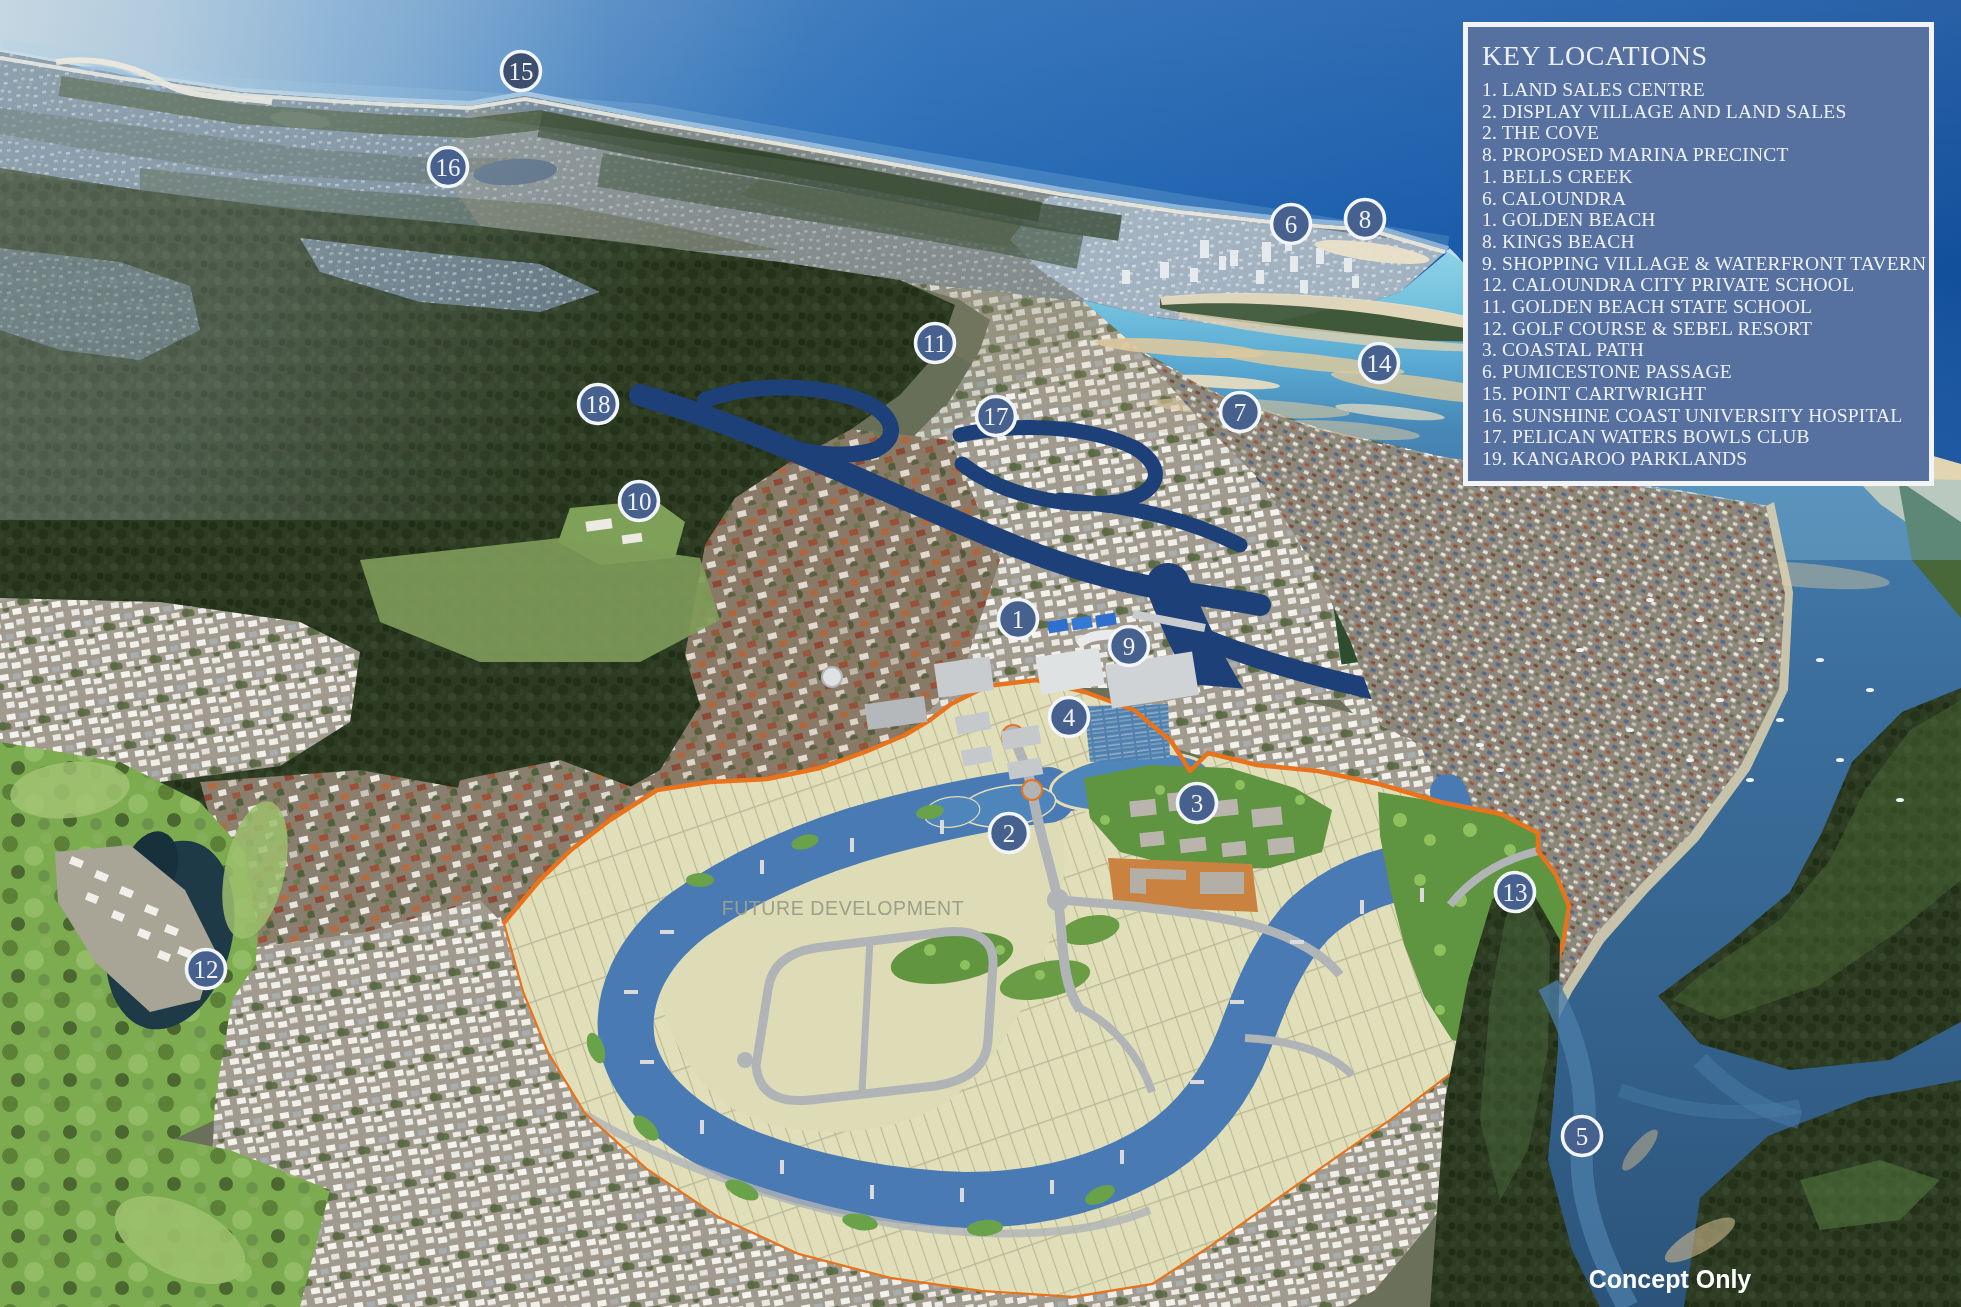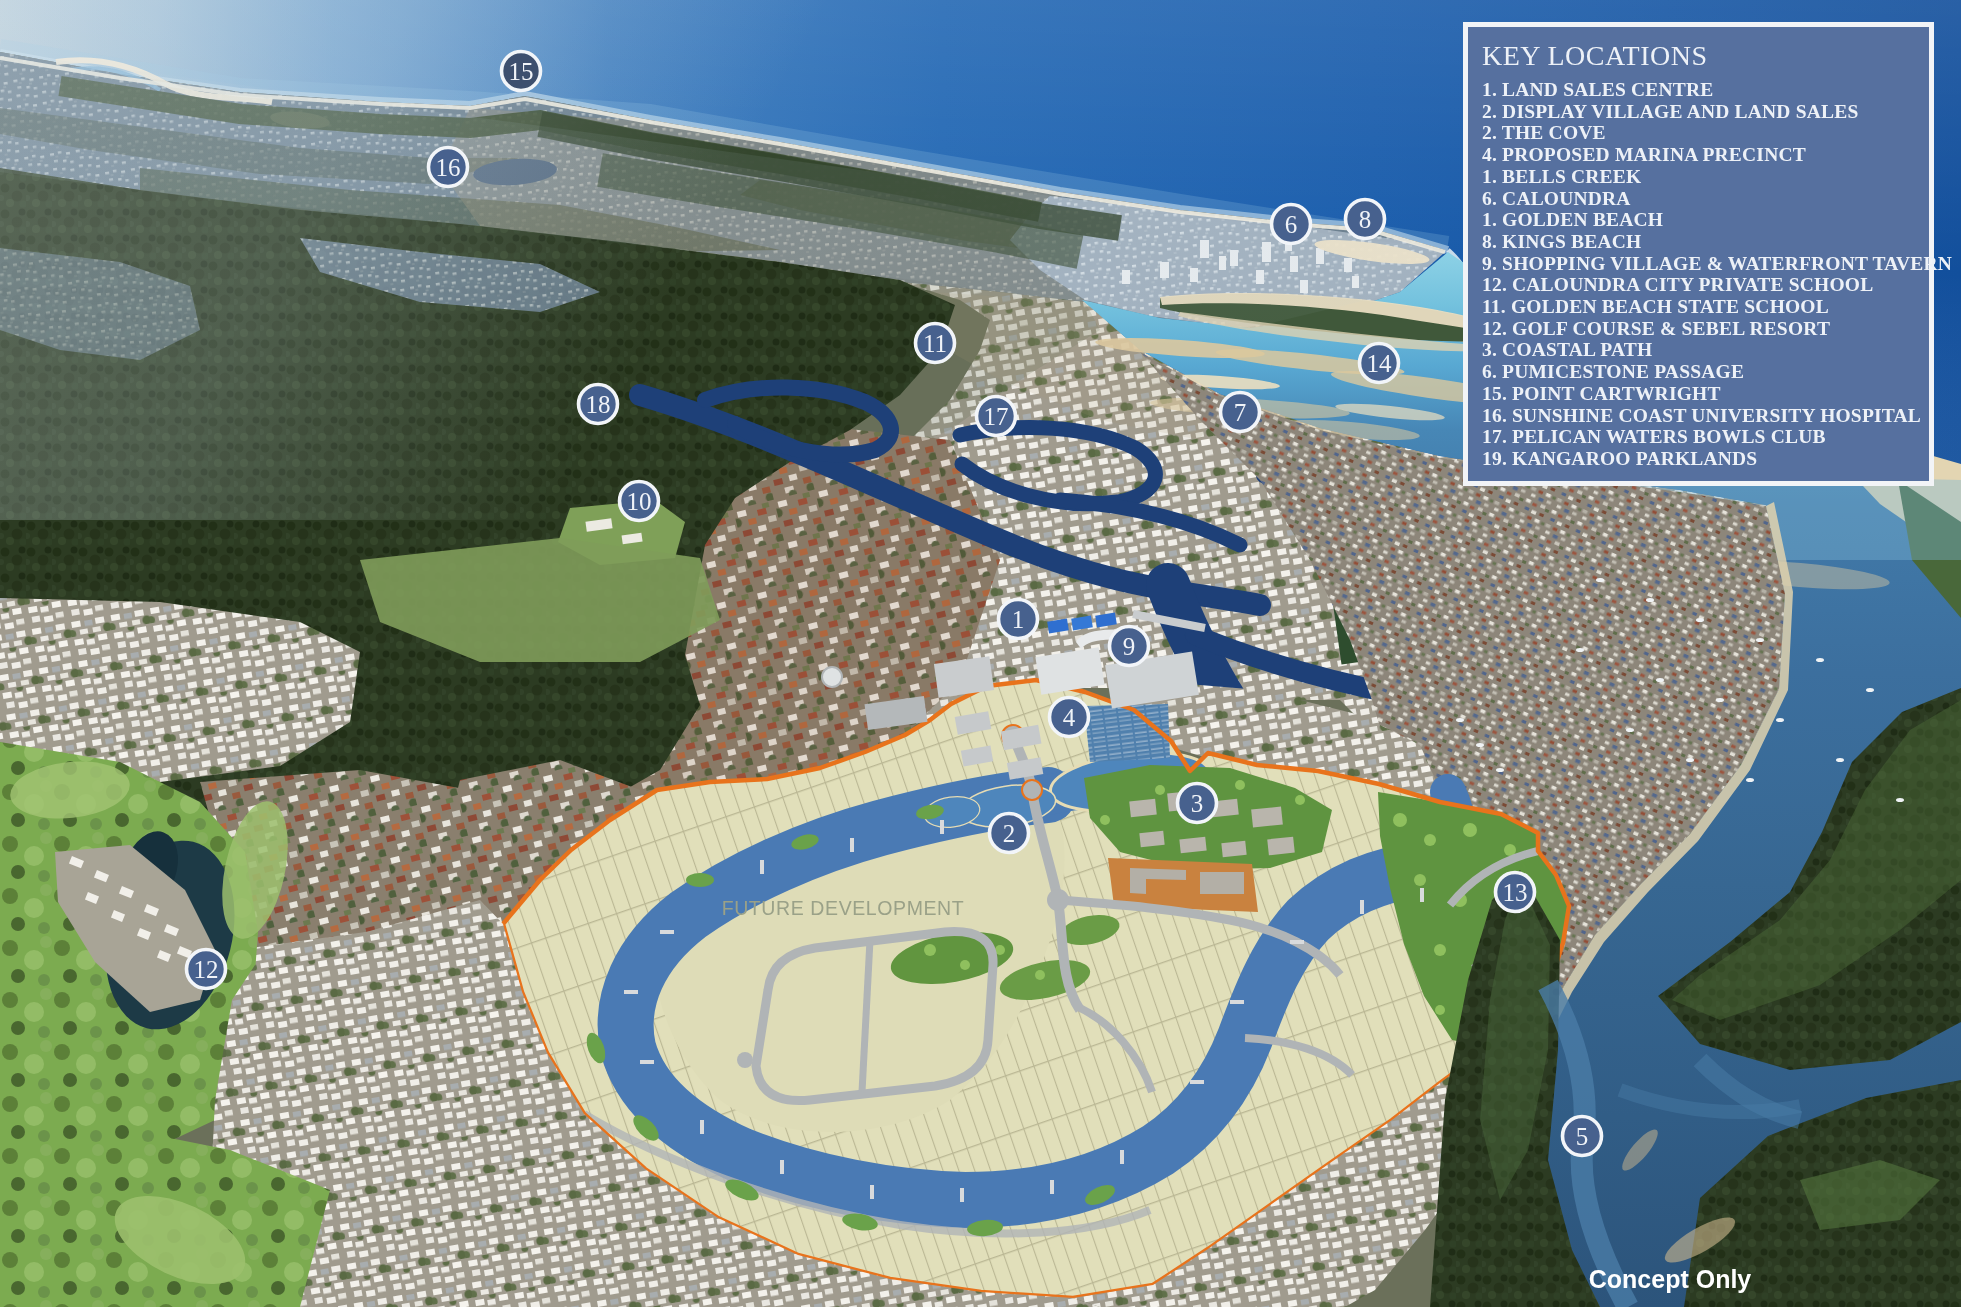--- a/index.html
+++ b/index.html
@@ -553,25 +553,25 @@
         </g>
 </g>
 
 <text x="1670" y="1288" font-family="Liberation Sans, sans-serif" font-size="25" font-weight="bold" fill="#ffffff" text-anchor="middle">Concept Only</text>
 </svg>
 
 <div style="position:absolute;left:1419px;top:22px;width:471px;height:464px;background:#56709f;border:5px solid #f2f4f7;box-sizing:border-box;color:#edf1f7;margin-left:44px;">
 
   <div style="font-family:'Liberation Serif',serif;font-size:28px;letter-spacing:0.5px;margin:13px 0 7px 14px;">KEY LOCATIONS</div>
 
-  <div style="font-family:'Liberation Serif',serif;font-size:19.5px;line-height:21.7px;margin-left:14px;letter-spacing:0.2px;white-space:nowrap;font-weight:bold;">
+  <div style="font-family:'Liberation Serif',serif;font-size:19.5px;line-height:21.7px;margin-left:14px;letter-spacing:0.2px;white-space:nowrap;">
     <div>1. LAND SALES CENTRE</div>
     <div>2. DISPLAY VILLAGE AND LAND SALES</div>
     <div>2. THE COVE</div>
-    <div>4. PROPOSED MARINA PRECINCT</div>
+    <div>8. PROPOSED MARINA PRECINCT</div>
     <div>1. BELLS CREEK</div>
     <div>6. CALOUNDRA</div>
     <div>1. GOLDEN BEACH</div>
     <div>8. KINGS BEACH</div>
     <div>9. SHOPPING VILLAGE &amp; WATERFRONT TAVERN</div>
     <div>12. CALOUNDRA CITY PRIVATE SCHOOL</div>
     <div>11. GOLDEN BEACH STATE SCHOOL</div>
     <div>12. GOLF COURSE &amp; SEBEL RESORT</div>
     <div>3. COASTAL PATH</div>
     <div>6. PUMICESTONE PASSAGE</div>

